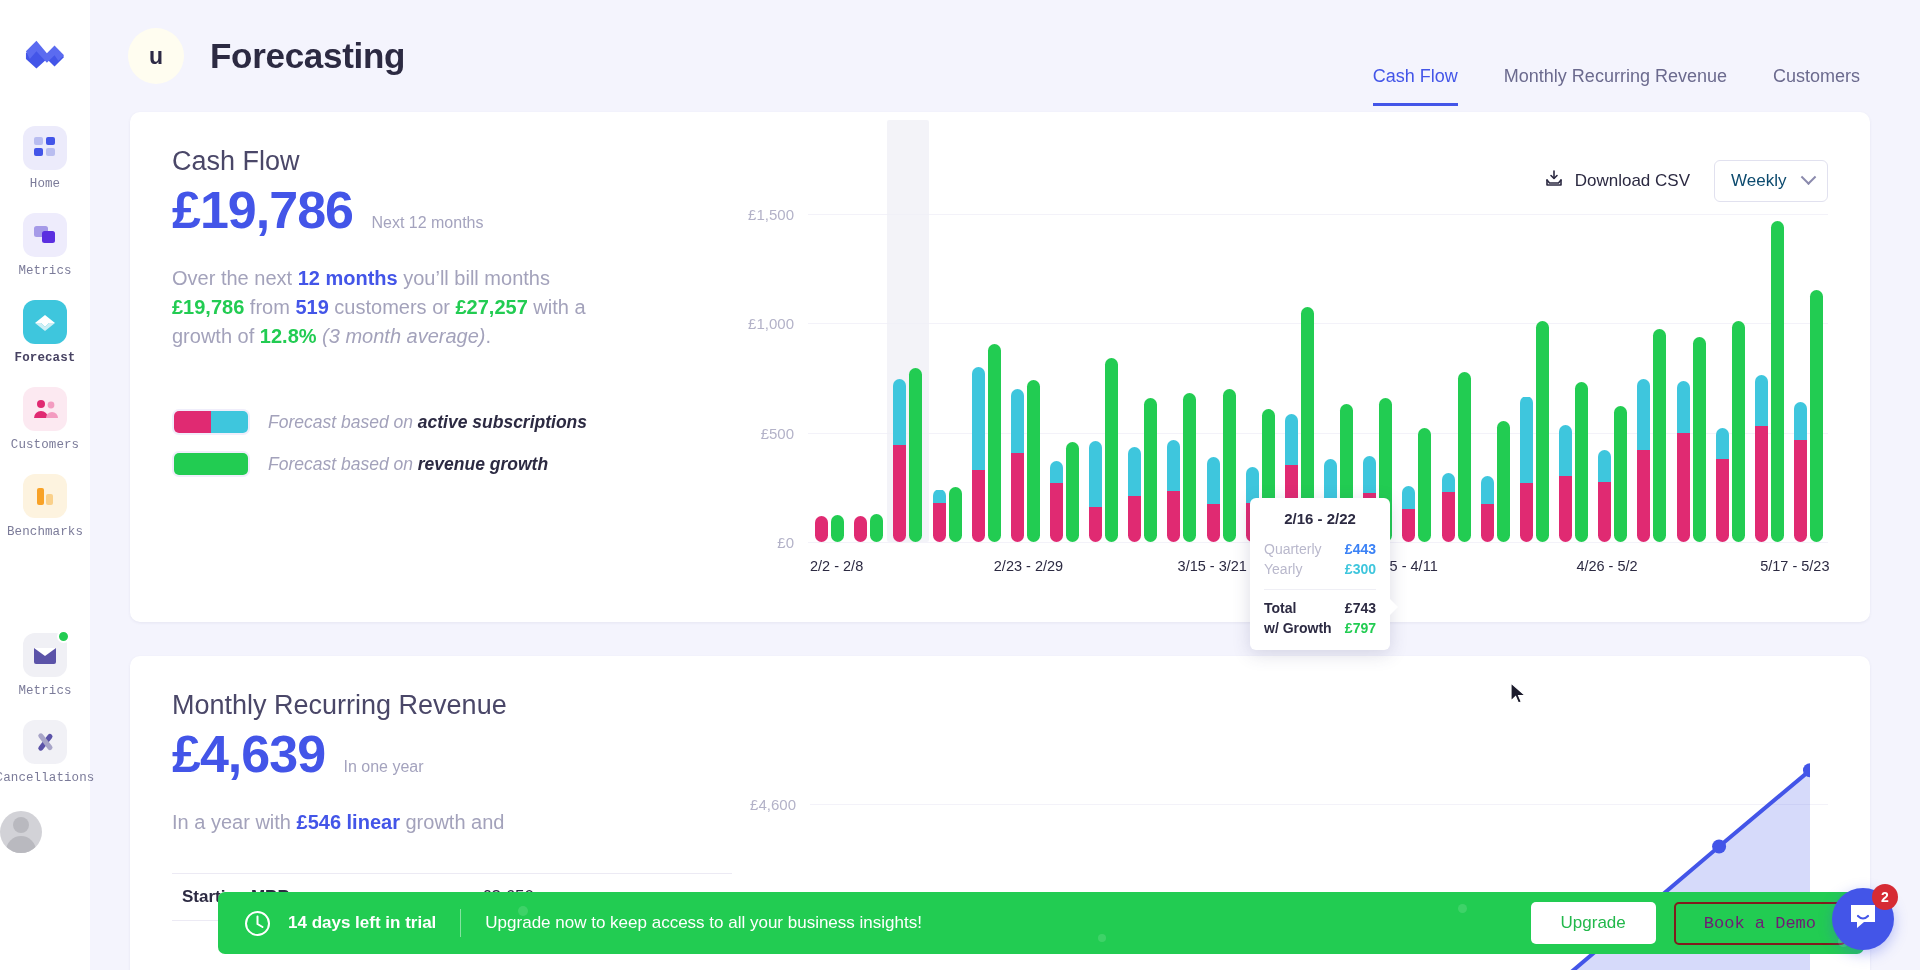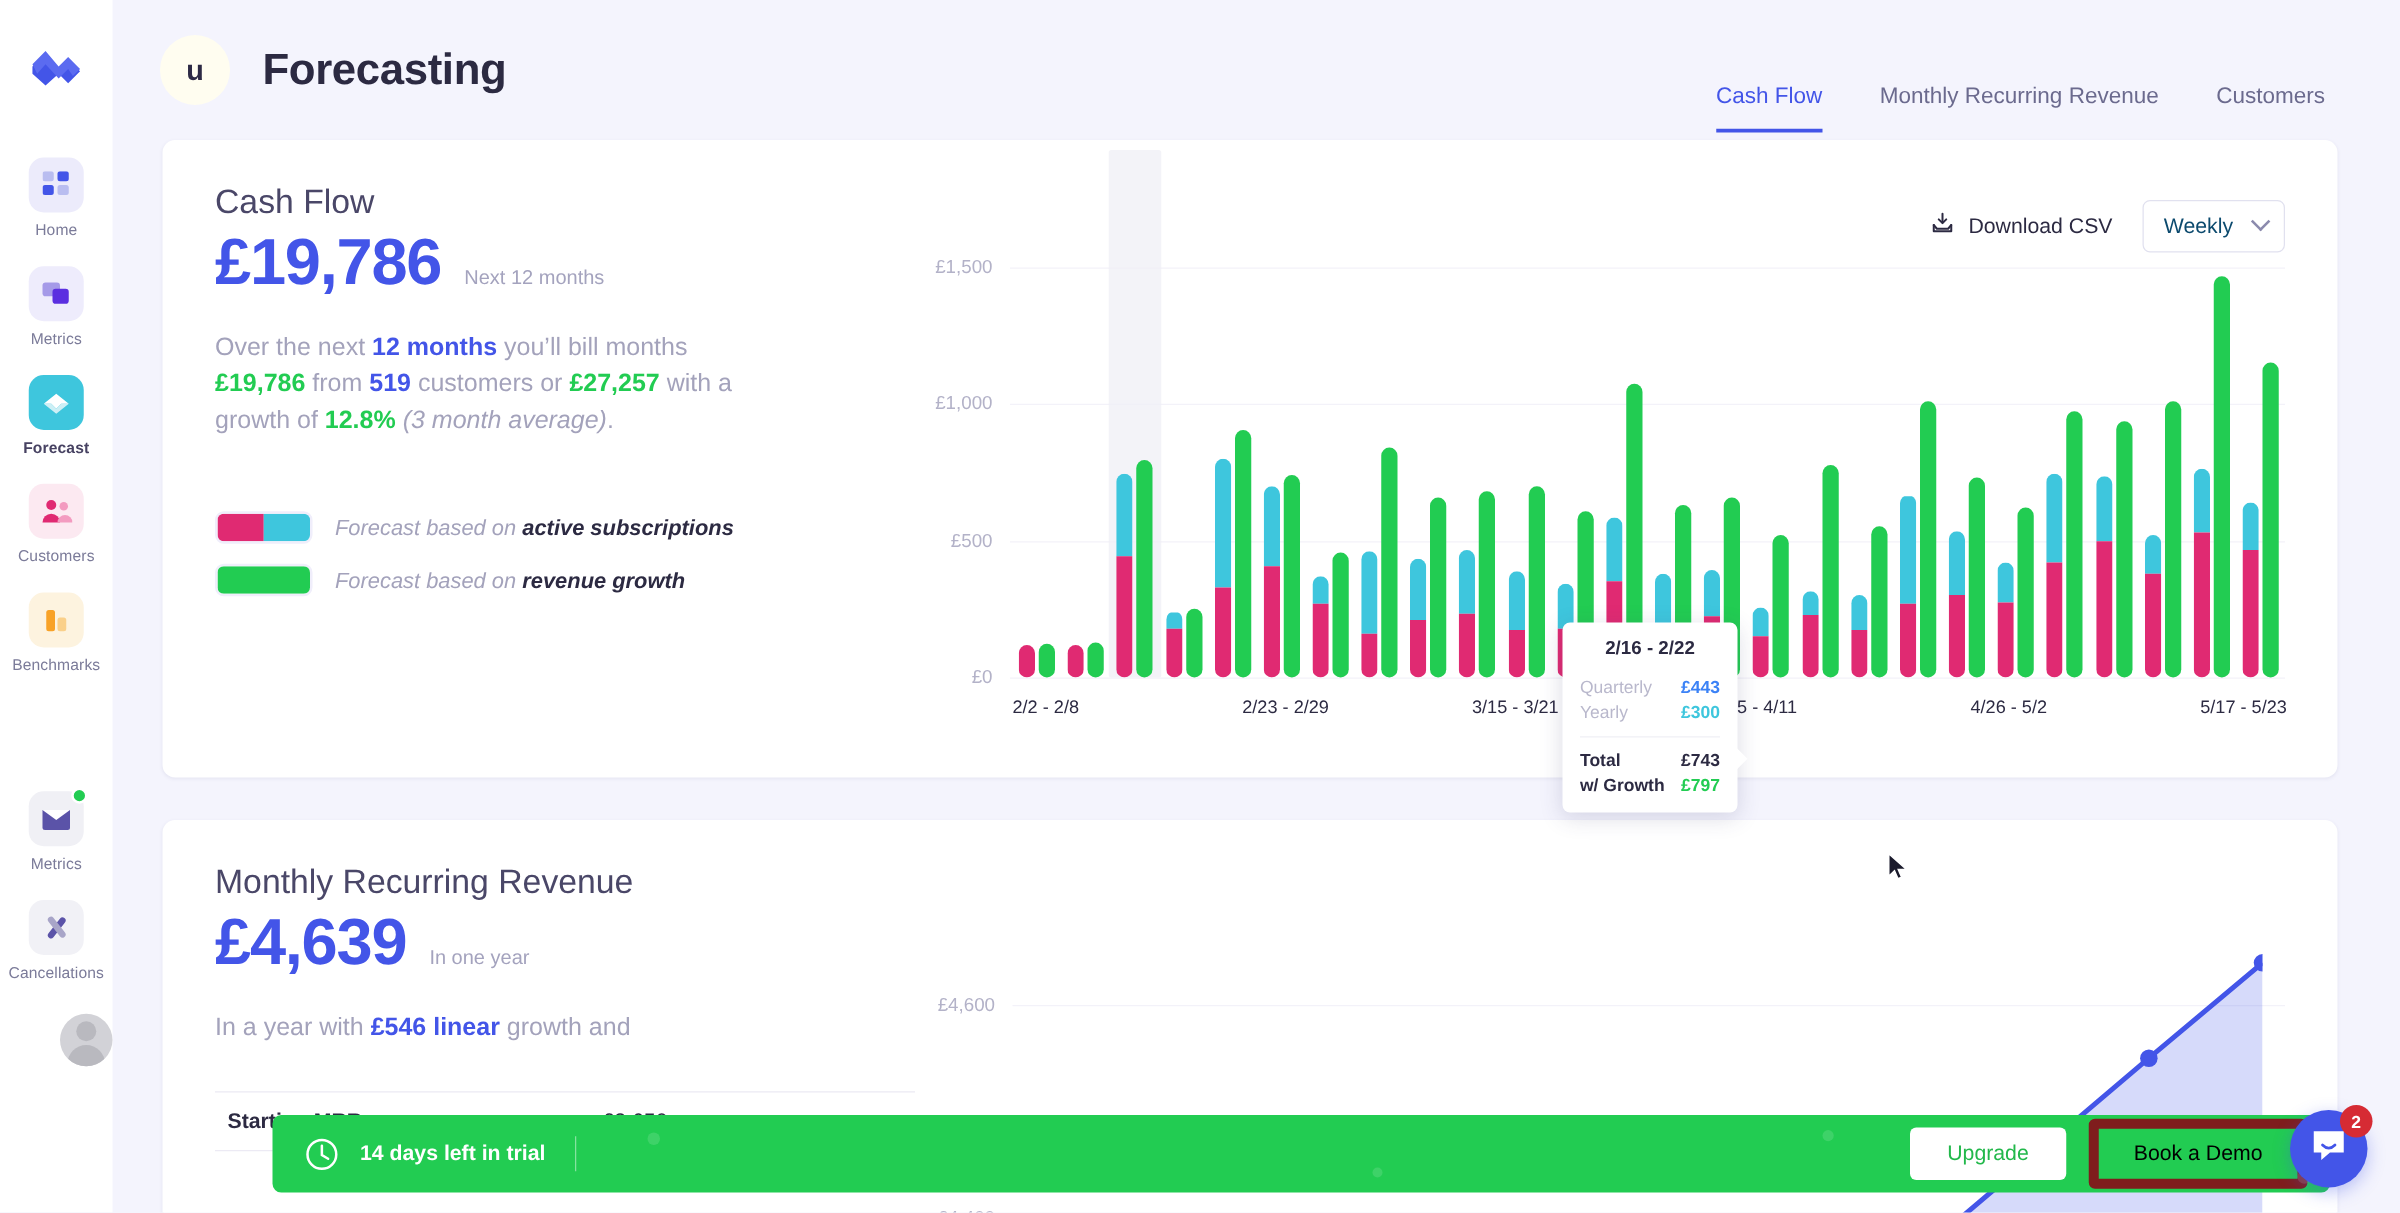--- a/index.html
+++ b/index.html
@@ -11,21 +11,21 @@
   }
   .app { position: relative; width: 1920px; height: 970px; display: flex; }
 
   
   .sidebar {
     width: 90px; height: 970px; background: #ffffff;
     display: flex; flex-direction: column; align-items: center;
     flex: 0 0 90px; position: relative; z-index: 40;
   }
   .logo { margin-top: 38px; width: 46px; height: 40px; }
-  .nav { margin-top: 48px; width: 100%; display: flex; flex-direction: column; align-items: flex-end; }
+  .nav { margin-top: 48px; width: 100%; display: flex; flex-direction: column; align-items: flex-start; font-family: Liberation Mono, monospace; }
   .nav-item {
     width: 100%; display: flex; flex-direction: column; align-items: center;
     margin-bottom: 22px; cursor: pointer; text-decoration: none;
   }
   .nav-tile {
     width: 44px; height: 44px; border-radius: 12px;
     display: flex; align-items: center; justify-content: center;
     position: relative;
   }
   .nav-label {
@@ -189,22 +189,22 @@
   .banner-clock { width: 27px; height: 27px; flex: 0 0 27px; }
   .banner-strong { margin-left: 17px; font-size: 17px; font-weight: 700; color: #fff; white-space: nowrap;}
   .banner-div { width: 1px; height: 28px; background: rgba(255,255,255,.45); margin: 0 24px; }
   .banner-msg { font-size: 17px; color: #fff; }
   .banner-actions { margin-left: auto; display: flex; align-items: center; gap: 18px; }
   .btn-upgrade {
     background: #fff; color: #22b84b; font-size: 17px; font-weight: 400;
     border: none; border-radius: 5px; padding: 11px 30px; cursor: pointer; font-family: inherit;
   }
   .btn-demo {
-    background: transparent; color: #000000; font-size: 17px; border: 8px solid #7f1d1d;
-    border-radius: 5px; padding: 10px 28px; cursor: pointer; font-family: Liberation Sans, sans-serif;
+    background: transparent; color: #701a75; font-size: 17px; border: 2px solid #7f1d1d;
+    border-radius: 5px; padding: 10px 28px; cursor: pointer; font-family: Liberation Mono, monospace;
   }
 
   .chat {
     position: absolute; right: 26px; bottom: 20px; width: 62px; height: 62px;
     border-radius: 50%; background: #4355e8; display: flex; align-items: center;
     justify-content: center; z-index: 80; cursor: pointer;
     box-shadow: 0 4px 14px rgba(67,85,232,.35);
   }
   .chat-badge {
     position: absolute; top: -4px; right: -4px; width: 26px; height: 26px; border-radius: 50%;
@@ -682,20 +682,21 @@
       <span class="bubble b3"></span>
       <span class="bubble b4"></span>
       <span class="banner-clock">
         <svg width="27" height="27" viewBox="0 0 27 27" fill="none" stroke="#fff" stroke-width="2">
           <circle cx="13.5" cy="13.5" r="11.5"></circle>
             <path d="M13.5 6.5 v7.5 l5 3" stroke-linecap="round"></path>
         </svg>
       </span>
       <span class="banner-strong">14 days left in trial</span>
       <span class="banner-div"></span>
+      <span class="banner-msg">Upgrade now to keep access to all your business insights!</span>
       <span class="banner-actions">
         <button class="btn-upgrade">Upgrade</button>
         <button class="btn-demo">Book a Demo</button>
       </span>
     </div>
 
     <div class="chat">
       <span>
         <svg width="30" height="30" viewBox="0 0 30 30">
           <path d="M3 3 h24 v17 h-11 l-7 6 v-6 h-6 Z" fill="#fff"></path>

